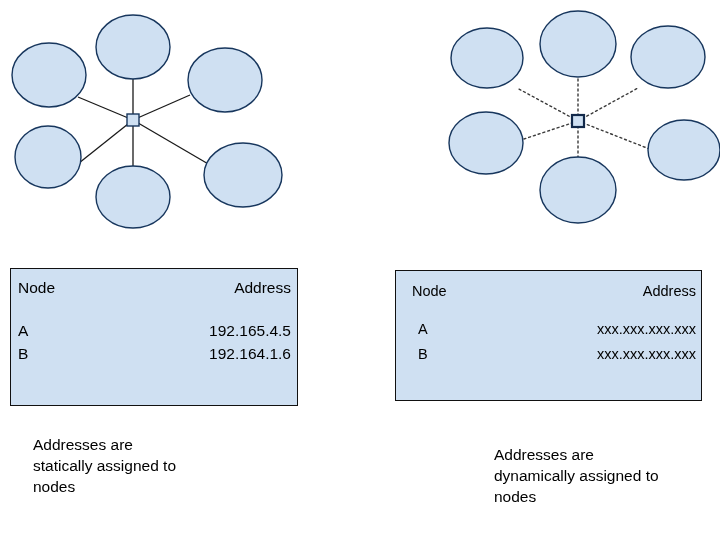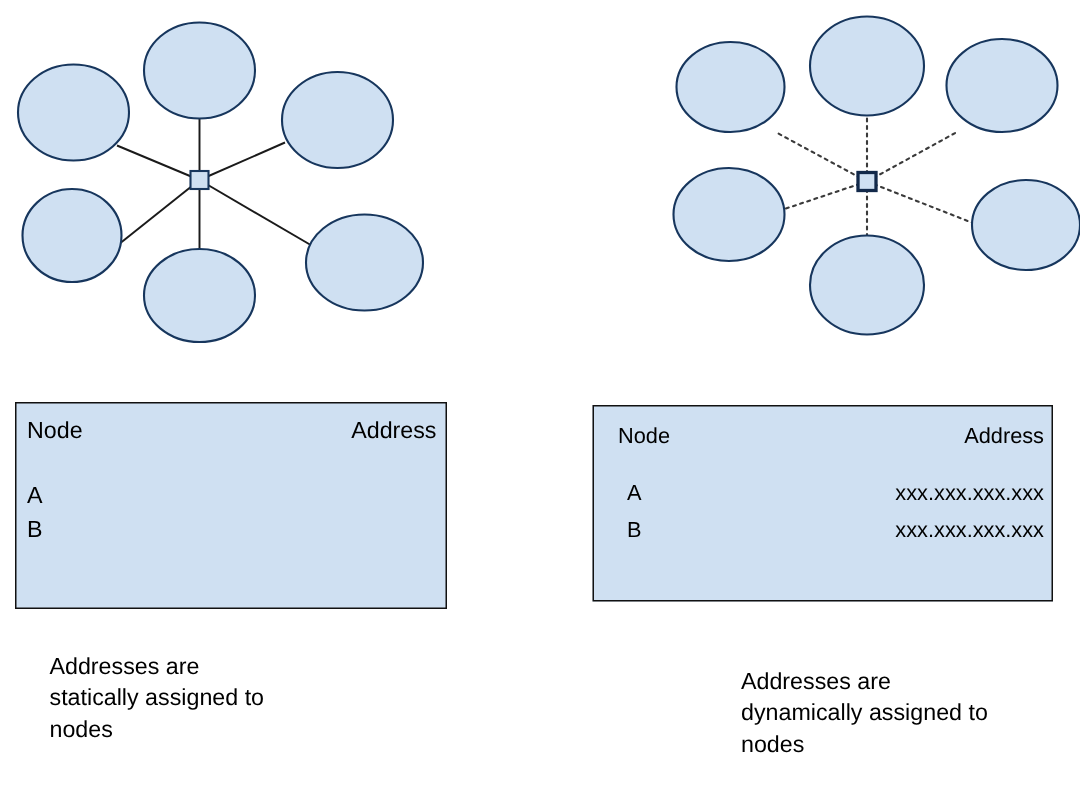--- a/index.html
+++ b/index.html
@@ -178,23 +178,25 @@
     </svg>
   </div>
 
   <div class="addr-table" id="table-static">
     <div class="row hdr">
       <span class="cell-node">Node</span>
       <span class="cell-addr">Address</span>
     </div>
     <div class="row r0">
       <span class="cell-node">A</span>
+      <span class="cell-addr">192.165.4.5</span>
     </div>
     <div class="row r1">
       <span class="cell-node">B</span>
+      <span class="cell-addr">192.164.1.6</span>
     </div>
   </div>
 
   <div class="addr-table" id="table-dynamic">
     <div class="row hdr">
       <span class="cell-node">Node</span>
       <span class="cell-addr">Address</span>
     </div>
     <div class="row r0">
       <span class="cell-node">A</span>

